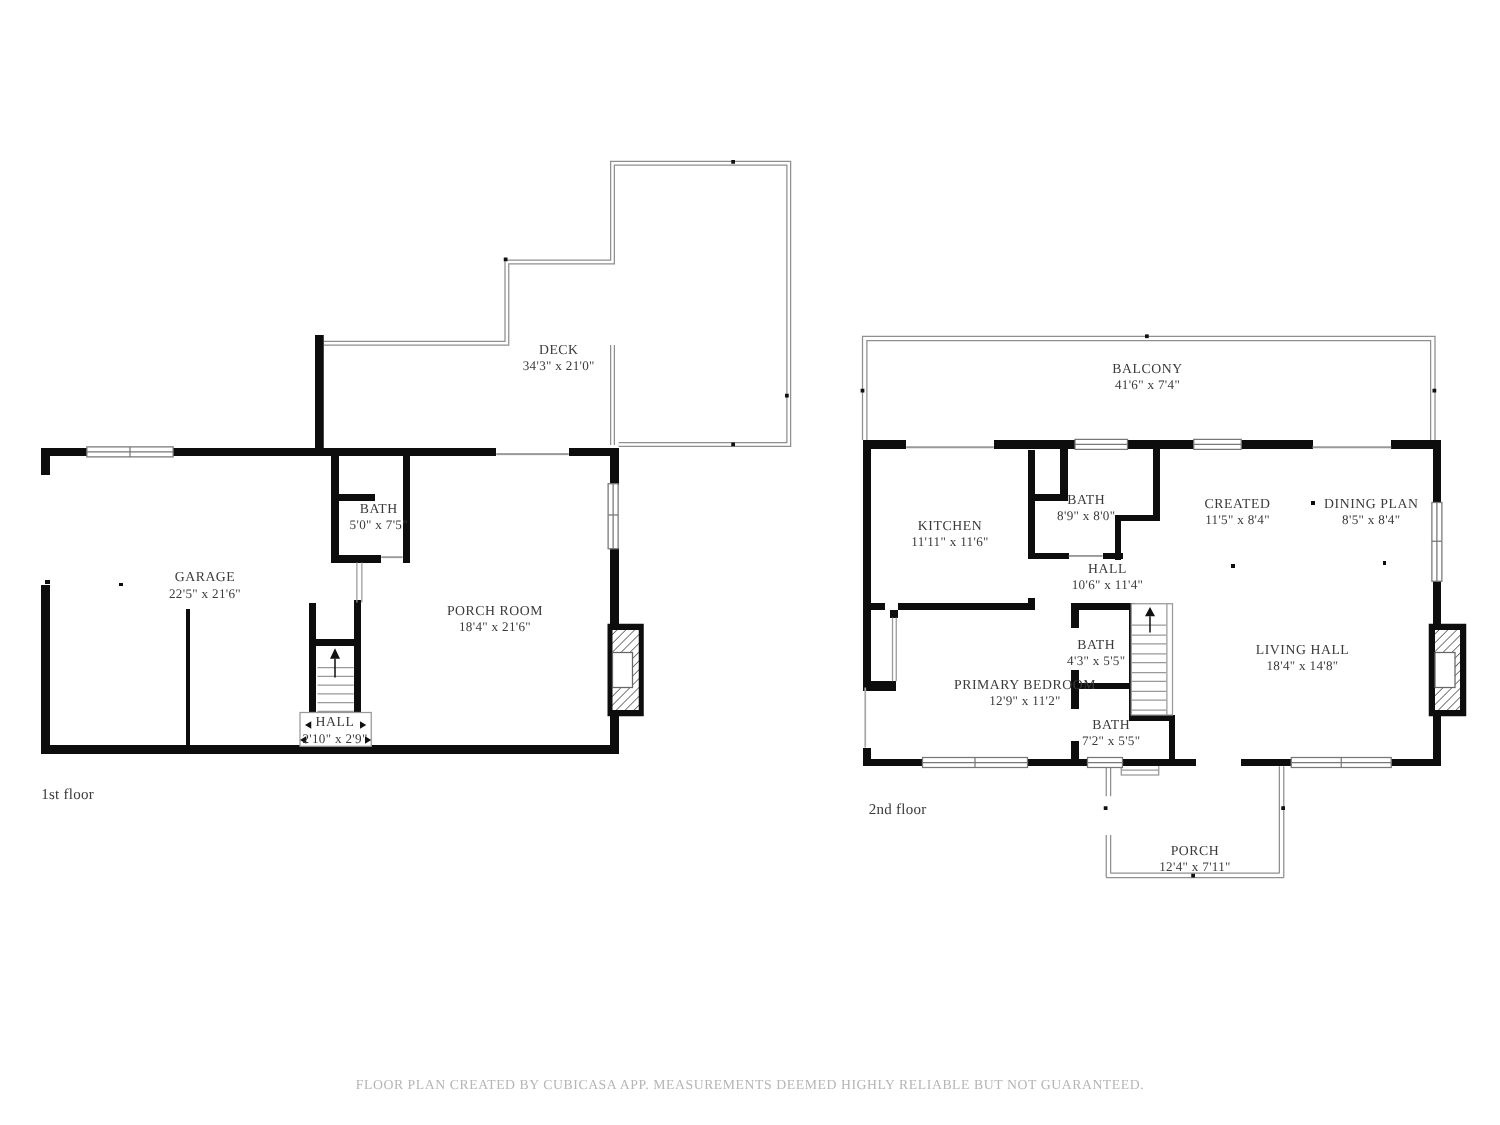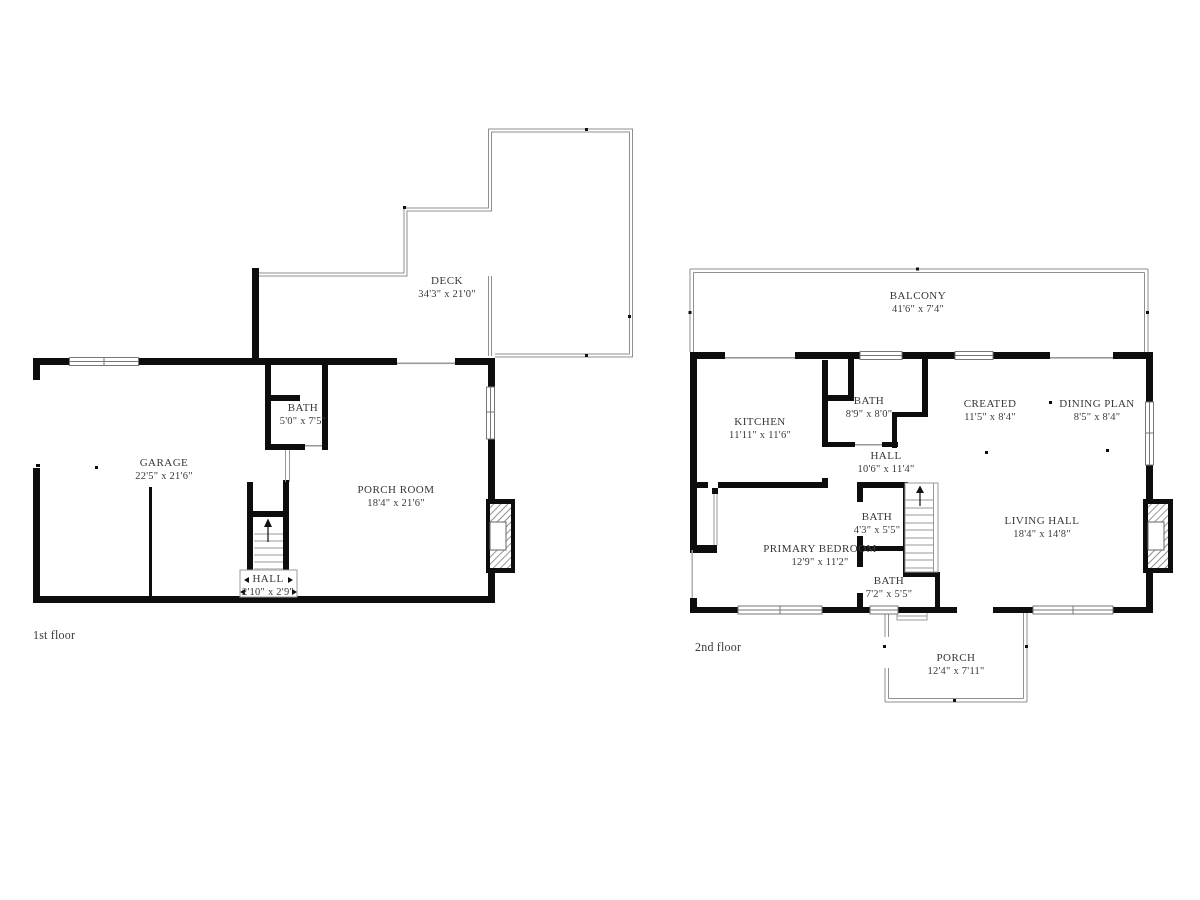--- a/index.html
+++ b/index.html
@@ -285,22 +285,23 @@
     <span class="room-dims">12'9" x 11'2"</span>
   </div>
   <div class="room-label" style="left:889px;top:587px">
     <span class="room-name">BATH</span>
     <span class="room-dims">7'2" x 5'5"</span>
   </div>
   <div class="room-label" style="left:1042px;top:527px">
     <span class="room-name">LIVING HALL</span>
     <span class="room-dims">18'4" x 14'8"</span>
   </div>
-  <div class="room-label" style="left:956px;top:664px">
+  <div class="room-label" style="left:956px;top:688px">
     <span class="room-name">PORCH</span>
     <span class="room-dims">12'4" x 7'11"</span>
   </div>
 
   <div class="floor-label" style="left:33px;top:628px">1st floor</div>
   <div class="floor-label" style="left:695px;top:640px">2nd floor</div>
 
+  <div class="footer-note">FLOOR PLAN CREATED BY CUBICASA APP. MEASUREMENTS DEEMED HIGHLY RELIABLE BUT NOT GUARANTEED.</div>
 
 </div>
 
 </body></html>

